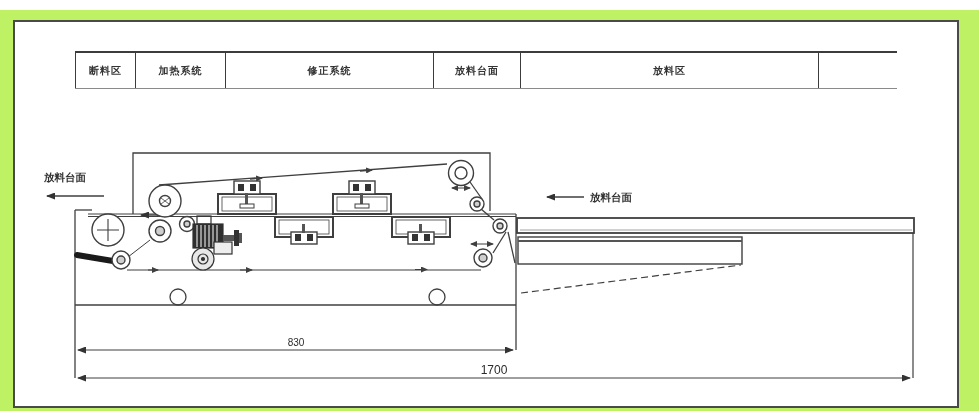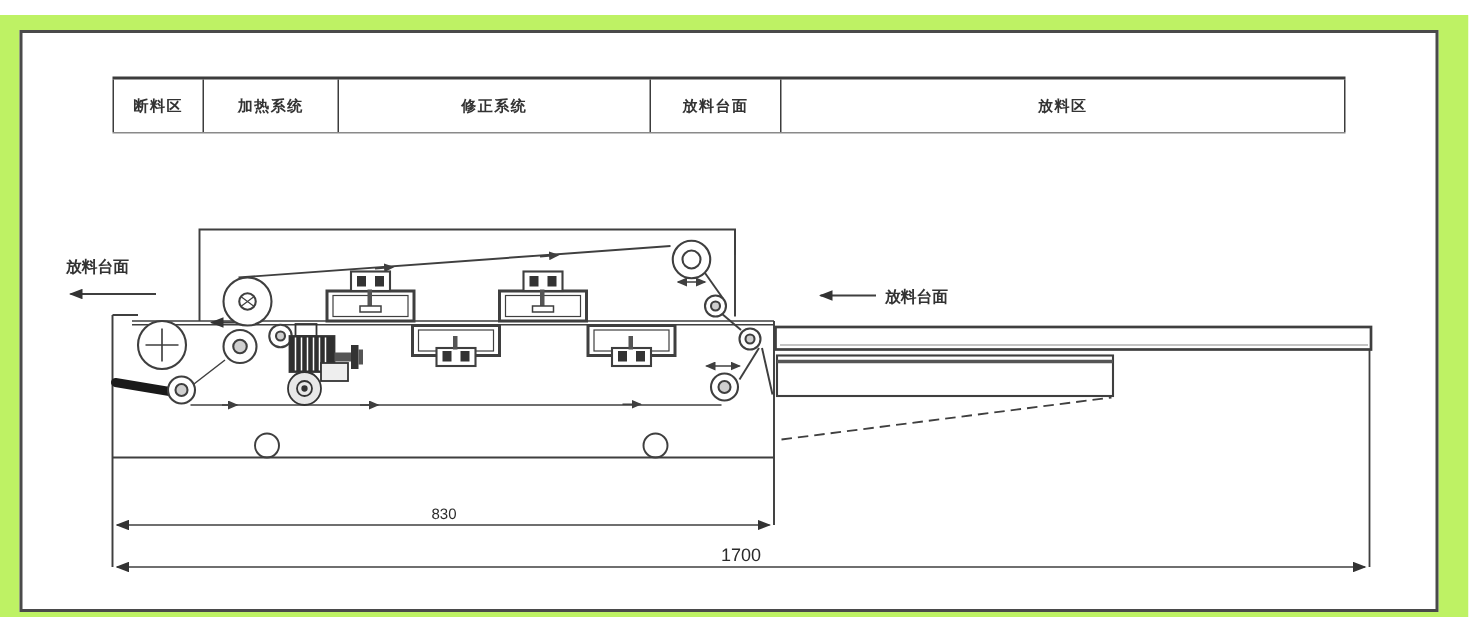--- a/index.html
+++ b/index.html
@@ -15,21 +15,21 @@
     position:absolute;left:75px;top:41px;width:822px;height:38px;
     display:flex;box-sizing:border-box;
     border-top:2px solid #3c3c3c;border-bottom:1px solid #8a8a8a;
   }
   .zone{
     box-sizing:border-box;border-left:1.5px solid #3c3c3c;
     display:flex;align-items:center;justify-content:center;
     font-size:10px;font-weight:bold;letter-spacing:1px;color:#333;
   }
   .zone:last-child{border-right:1.5px solid #3c3c3c;}
-  .z1{width:60px}.z2{width:90px}.z3{width:208px}.z4{width:87px}.z5{width:377px}
+  .z1{width:60px}.z2{width:90px}.z3{width:208px}.z4{width:87px}.z5{width:299px}
   svg{position:absolute;left:0;top:0;}
   svg text{font-family:"Liberation Sans","DejaVu Sans",sans-serif;fill:#2b2b2b;}
   .dim-text{font-size:10px;}
   .dim-text-big{font-size:12px;}
   .cjk-label{font-size:10.5px;font-weight:bold;fill:#333;}
 </style>
 </head>
 <body>
 
 <div class="stage">

